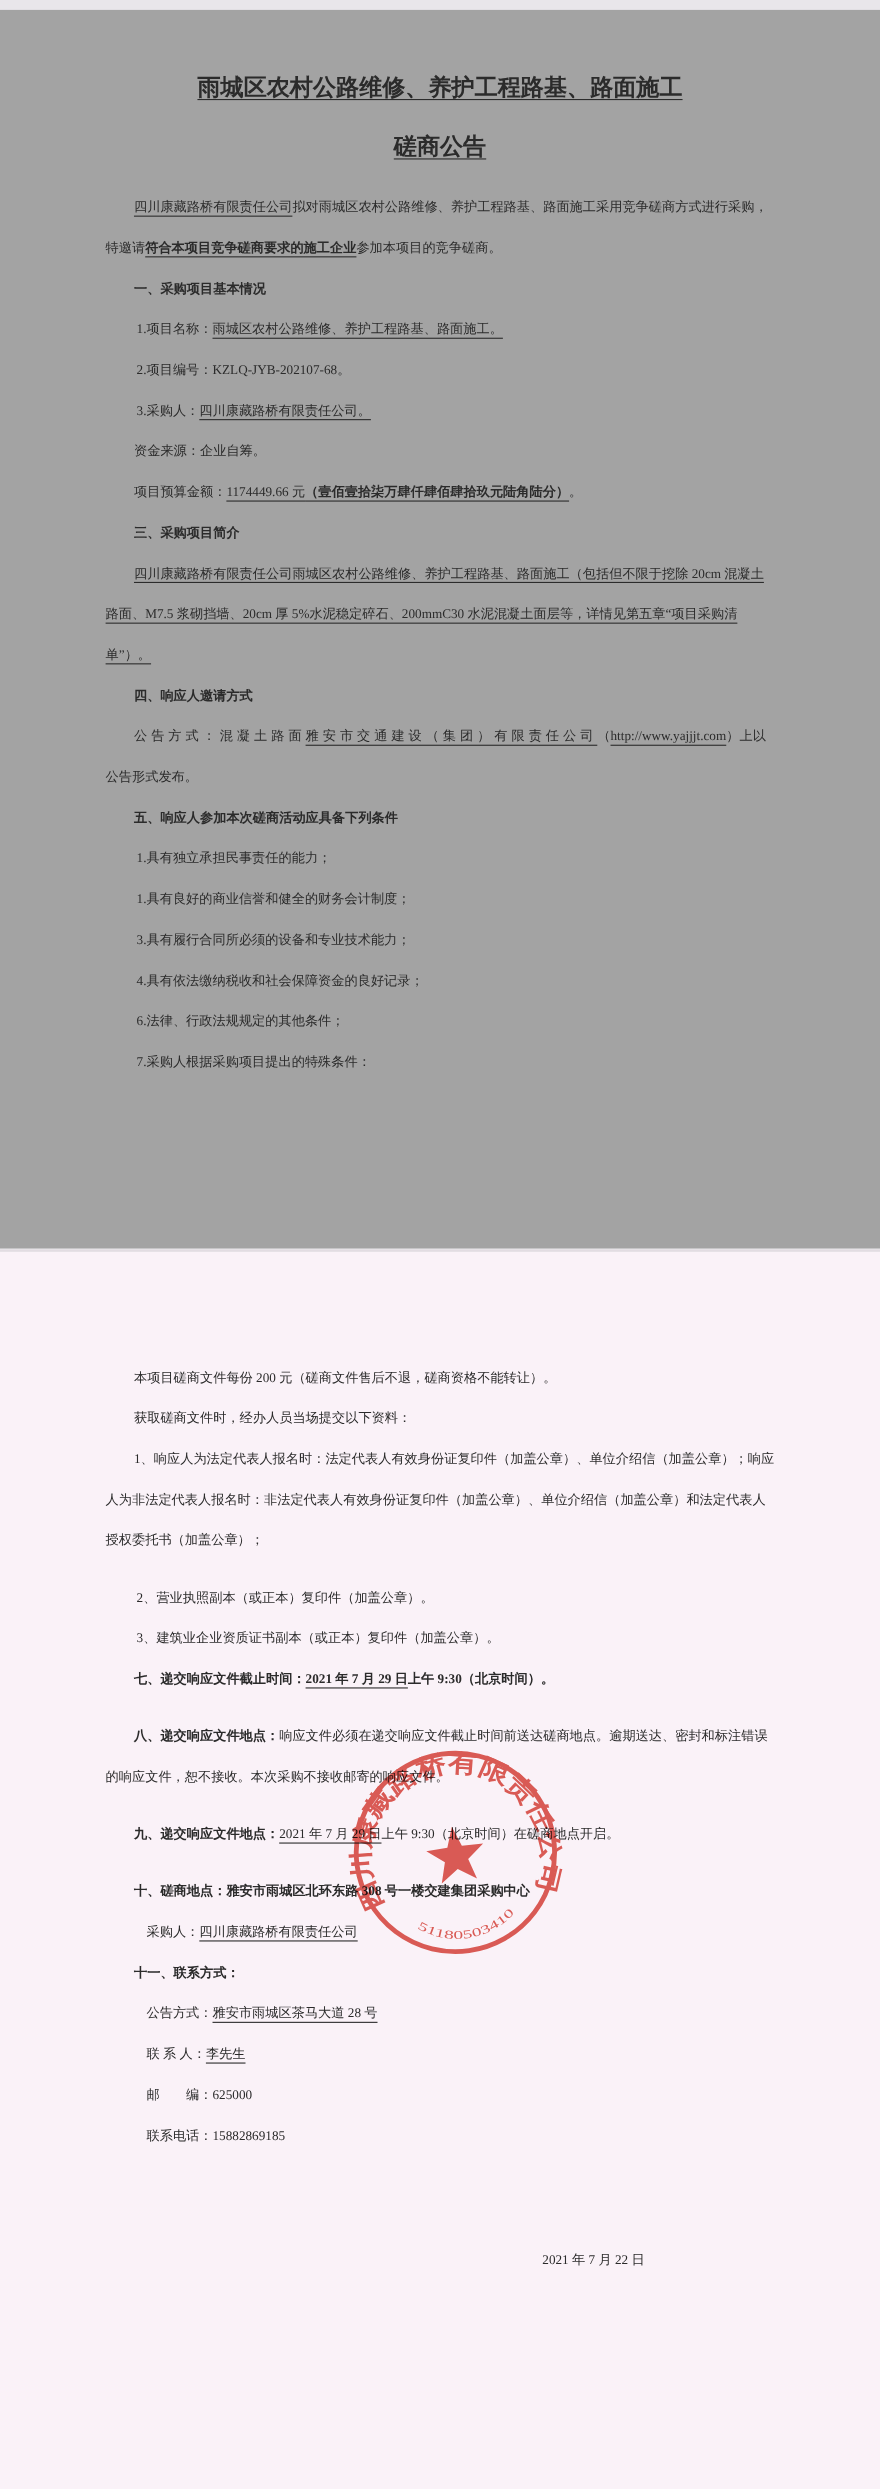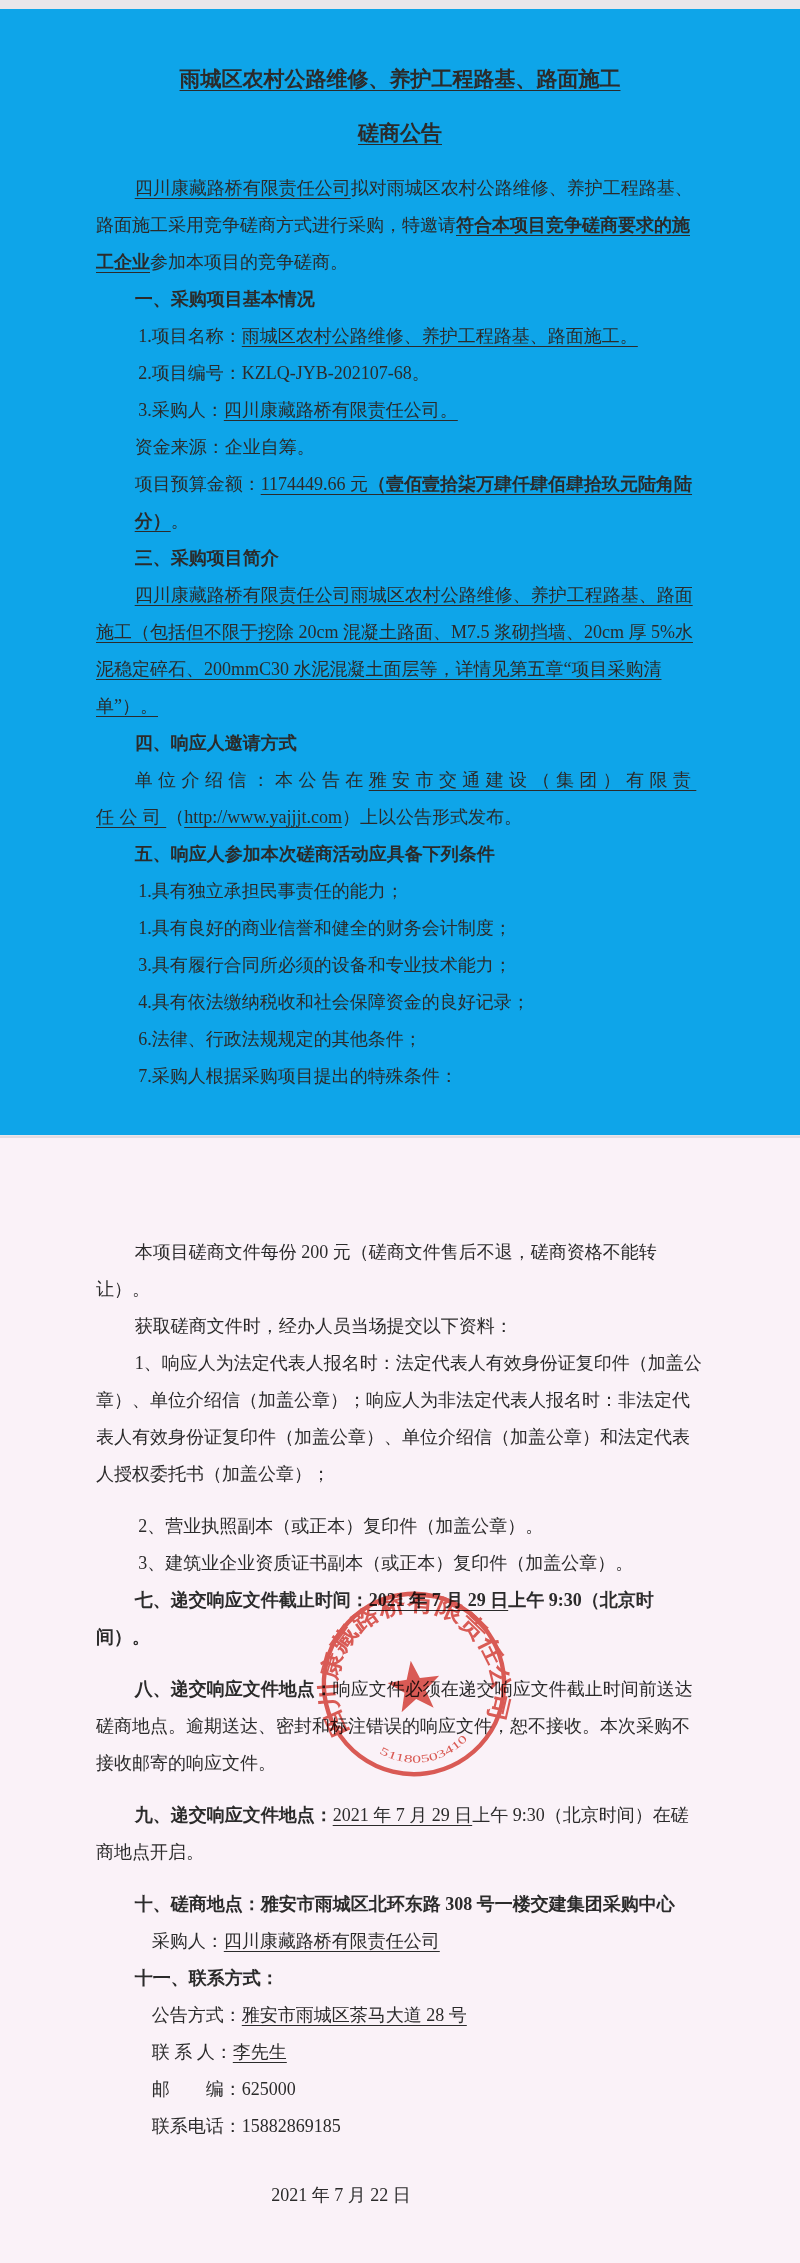--- a/index.html
+++ b/index.html
@@ -1,30 +1,30 @@
 <!DOCTYPE html>
 <html><head>
 <meta charset="utf-8">
 <style>
   * { margin:0; padding:0; box-sizing:border-box; }
   html,body { background:#e9e6ea; }
   body { font-family:"Liberation Serif","DejaVu Serif",serif; color:#2b2b2b; }
   .doc { position:relative; width:800px; margin:0 auto; }
   .page { position:relative; width:100%; overflow:hidden; }
-  .page1 { height:1126px; background:#0ea5e9; margin-top:9px; padding:54px 96px 0 96px; }
+  .page1 { height:1126px; background:#a3a3a3; margin-top:9px; padding:54px 96px 0 96px; }
   .page2 { height:1128px; background:#faf2f8; margin-top:3px; padding:96px 96px 0 96px;
            box-shadow:0 -2px 0 #e2dce2; }
-  .line { font-size:18px; line-height:37px; }
+  .line { font-size:12px; line-height:37px; }
   .t-title { text-align:center; font-size:21px; font-weight:bold; line-height:1.55; margin-bottom:21px; }
   .t-para  { text-indent:2.15em; }
   .t-item  { padding-left:2.35em; }
   .t-item0 { padding-left:2.15em; }
   .t-header{ padding-left:2.15em; font-weight:bold; }
   .t-contact{ padding-left:3.1em; }
-  .t-date { text-align:center; padding-right:118px; margin-top:32px; }
+  .t-date { text-align:right; padding-right:118px; margin-top:76px; }
   .gap-top { margin-top:15px; }
   .bold { font-weight:bold; }
   .ul { text-decoration:underline; text-underline-offset:4px; text-decoration-thickness:1px; }
   .sp { letter-spacing:0.30em; }
   .stamp { position:absolute; left:316px; top:448px; width:196px; height:196px;
            opacity:.8; mix-blend-mode:multiply; transform:rotate(-8deg); }
 </style>
 </head>
 <body>
 
@@ -36,21 +36,21 @@
         <div class="line t-para"><span class="ul">四川康藏路桥有限责任公司</span><span>拟对雨城区农村公路维修、养护工程路基、路面施工采用竞争磋商方式进行采购，特邀请</span><span class="bold ul">符合本项目竞争磋商要求的施工企业</span><span>参加本项目的竞争磋商。</span></div>
         <div class="line t-header"><span class="bold">一、采购项目基本情况</span></div>
         <div class="line t-item"><span>1.项目名称：</span><span class="ul">雨城区农村公路维修、养护工程路基、路面施工。</span></div>
         <div class="line t-item"><span>2.项目编号：KZLQ-JYB-202107-68。</span></div>
         <div class="line t-item"><span>3.采购人：</span><span class="ul">四川康藏路桥有限责任公司。</span></div>
         <div class="line t-item0"><span>资金来源：企业自筹。</span></div>
         <div class="line t-item0"><span>项目预算金额：</span><span class="ul">1174449.66 元</span><span class="bold ul">（壹佰壹拾柒万肆仟肆佰肆拾玖元陆角陆分）</span><span>。</span></div>
         <div class="line t-header"><span class="bold">三、采购项目简介</span></div>
         <div class="line t-para"><span class="ul">四川康藏路桥有限责任公司雨城区农村公路维修、养护工程路基、路面施工（包括但不限于挖除 20cm 混凝土路面、M7.5 浆砌挡墙、20cm 厚 5%水泥稳定碎石、200mmC30 水泥混凝土面层等，详情见第五章“项目采购清单”）。</span></div>
         <div class="line t-header"><span class="bold">四、响应人邀请方式</span></div>
-        <div class="line t-para"><span class="sp">单位介绍信：本公告在</span><span class="ul sp">雅安市交通建设（集团）有限责任公司</span><span>（</span><span class="ul">http://www.yajjjt.com</span><span>）上以公告形式发布。</span></div>
+        <div class="line t-para"><span class="sp">公告方式：混凝土路面</span><span class="ul sp">雅安市交通建设（集团）有限责任公司</span><span>（</span><span class="ul">http://www.yajjjt.com</span><span>）上以公告形式发布。</span></div>
         <div class="line t-header"><span class="bold">五、响应人参加本次磋商活动应具备下列条件</span></div>
         <div class="line t-item"><span>1.具有独立承担民事责任的能力；</span></div>
         <div class="line t-item"><span>1.具有良好的商业信誉和健全的财务会计制度；</span></div>
         <div class="line t-item"><span>3.具有履行合同所必须的设备和专业技术能力；</span></div>
         <div class="line t-item"><span>4.具有依法缴纳税收和社会保障资金的良好记录；</span></div>
         <div class="line t-item"><span>6.法律、行政法规规定的其他条件；</span></div>
         <div class="line t-item"><span>7.采购人根据采购项目提出的特殊条件：</span></div>
         <div class="line t-item0"></div>
       </div>
   </div>

